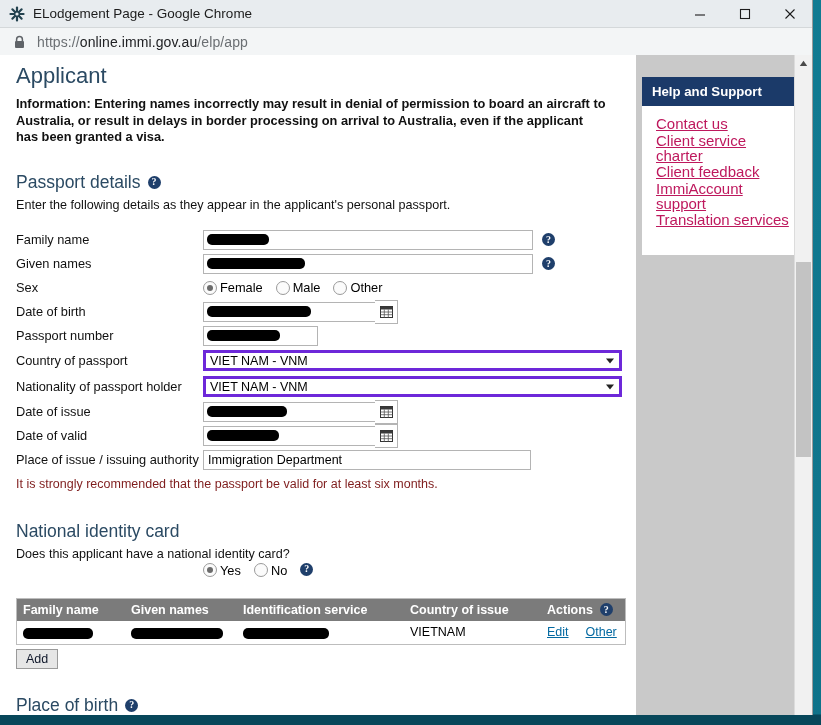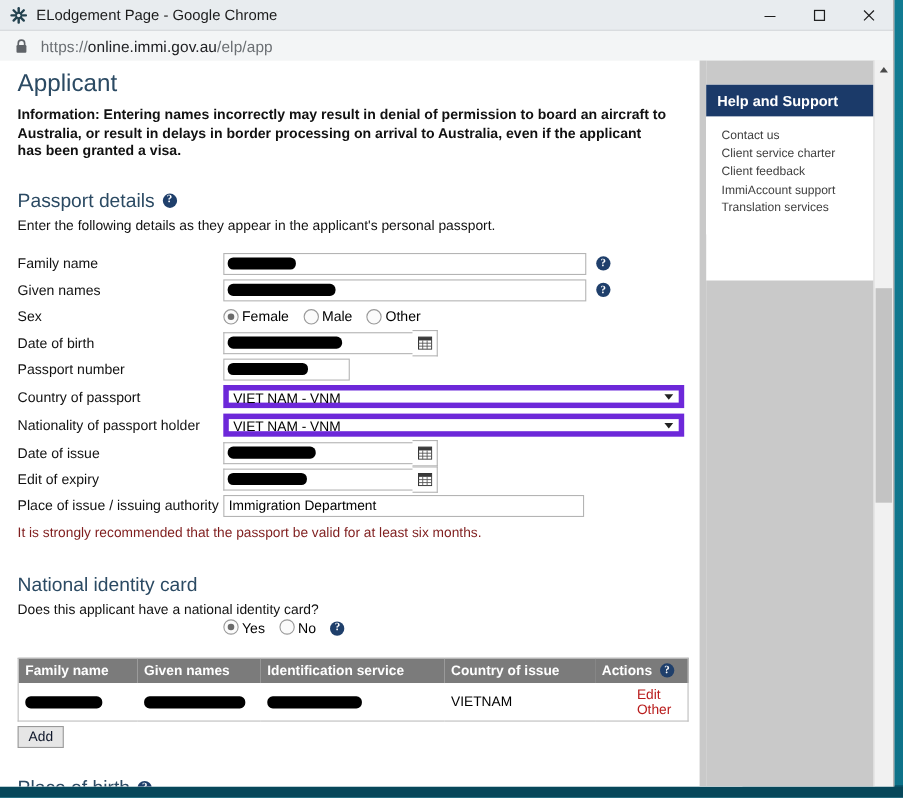--- a/index.html
+++ b/index.html
@@ -69,62 +69,62 @@
   .lbl{width:187px;font-size:12.8px;color:#111;flex:none;}
   .txt{height:20px;border:1px solid #b4b4b4;background:#fff;
     font-family:"Liberation Sans",sans-serif;font-size:12.5px;
     padding:0 4px;box-sizing:border-box;position:relative;}
   .w-long{width:330px;}
   .w-med{width:172px;}
   .w-short{width:115px;}
   .w-poi{width:328px;}
   .redact{position:absolute;left:3px;top:3px;height:11px;background:#000;
     border-radius:5px;}
-  .sel{height:21px;border:5px solid #6d28d9;background:#fff;
-    font-size:12.5px;display:flex;align-items:flex-start;
+  .sel{height:21px;border:3px solid #6d28d9;background:#fff;
+    font-size:12.5px;display:flex;align-items:center;
     padding:0 4px;box-sizing:border-box;position:relative;}
   .sel .caret{position:absolute;right:5px;top:50%;transform:translateY(-50%);
     width:0;height:0;border-left:4px solid transparent;
     border-right:4px solid transparent;border-top:5px solid #222;}
   .w-sel{width:422px;}
   .cal{width:22px;height:22px;border:1px solid #b4b4b4;border-left:none;
     background:#fff;display:flex;align-items:center;justify-content:center;flex:none;}
   .hint{font-size:12.5px;color:#7f1d1d;margin:5px 0 0 0;}
   .qpad{margin-left:9px;}
 
   
-  .radios{display:flex;align-items:flex-end;gap:4px;font-size:12.8px;}
+  .radios{display:flex;align-items:flex-start;gap:4px;font-size:12.8px;}
   .radio{width:12px;height:12px;border-radius:50%;border:1px solid #9a9a9a;
     background:#fbfbfb;display:inline-flex;align-items:center;
     justify-content:center;flex:none;}
   .radio.on::after{content:"";width:6px;height:6px;border-radius:50%;
     background:#6b6b6b;}
   .radio-g{display:flex;align-items:center;gap:3px;margin-right:9px;}
 
   
   table.nid{border-collapse:collapse;width:610px;margin-top:2px;
     border:1px solid #bdbdbd;}
   table.nid th{background:#7b7b7b;color:#fff;font-size:12.5px;font-weight:bold;
     text-align:left;padding:4px 6px;}
   table.nid td{font-size:12.5px;padding:3px 6px;background:#fff;height:17px;
     vertical-align:middle;}
-  .lnk{color:#b91c1c;cursor:pointer;margin-left:32px;}
+  .lnk{color:#0369a1;text-decoration:underline;cursor:pointer;}
   .btn{margin-top:4px;font-family:"Liberation Sans",sans-serif;font-size:12.5px;
     padding:2px 9px;background:#e6e6e6;border:1px solid #9a9a9a;
     color:#0f172a;cursor:pointer;}
 
   
   .gutter{position:absolute;left:636px;top:0;width:6px;height:660px;
     background:#c9c9c9;}
   .side{position:absolute;left:642px;top:22px;width:153px;background:#fff;}
   .side-hd{background:#1b3a69;color:#fff;font-weight:bold;font-size:13.2px;
     padding:7px 10px;}
   .side-body{padding:10px 0 14px 14px;background:#fff;}
-  .side-body a{display:block;color:#404040;font-size:11px;
-    margin-bottom:1.5px;line-height:15px;cursor:pointer;}
+  .side-body a{display:block;color:#be185d;font-size:15px;
+    text-decoration:underline;margin-bottom:1.5px;line-height:15px;cursor:pointer;}
   .side-top{position:absolute;left:642px;top:0;width:153px;height:22px;background:#c9c9c9;}
   .side-bot{position:absolute;left:642px;top:200px;width:153px;height:460px;background:#c9c9c9;}
   .side-white-top{position:absolute;left:642px;top:0;width:153px;height:8px;background:#fff;}
 </style>
 </head>
 <body>
 
 <div class="desktop"></div>
 <div class="taskbar"></div>
 
@@ -291,21 +291,21 @@
                 <line x1="4.3" y1="4.5" x2="4.3" y2="12.5" stroke="#555" stroke-width=".8"></line>
                 <line x1="8.3" y1="4.5" x2="8.3" y2="12.5" stroke="#555" stroke-width=".8"></line>
                 <line x1="0.5" y1="7" x2="12.5" y2="7" stroke="#555" stroke-width=".8"></line>
                 <line x1="0.5" y1="9.7" x2="12.5" y2="9.7" stroke="#555" stroke-width=".8"></line>
               </svg>
             </span>
           </div>
 
           
           <div class="row">
-            <span class="lbl">Edit of expiry</span>
+            <span class="lbl">Date of valid</span>
             <div class="txt w-med" style="border-right:none">
               <span class="redact" style="width:72px"></span>
             </div>
             <span class="cal">
               <svg width="13" height="13" viewBox="0 0 13 13">
                 <rect x="0.5" y="1.5" width="12" height="11" fill="#fff" stroke="#333" stroke-width="1"></rect>
                 <rect x="0.5" y="1.5" width="12" height="3" fill="#3a3a3a"></rect>
                 <line x1="4.3" y1="4.5" x2="4.3" y2="12.5" stroke="#555" stroke-width=".8"></line>
                 <line x1="8.3" y1="4.5" x2="8.3" y2="12.5" stroke="#555" stroke-width=".8"></line>
                 <line x1="0.5" y1="7" x2="12.5" y2="7" stroke="#555" stroke-width=".8"></line>

